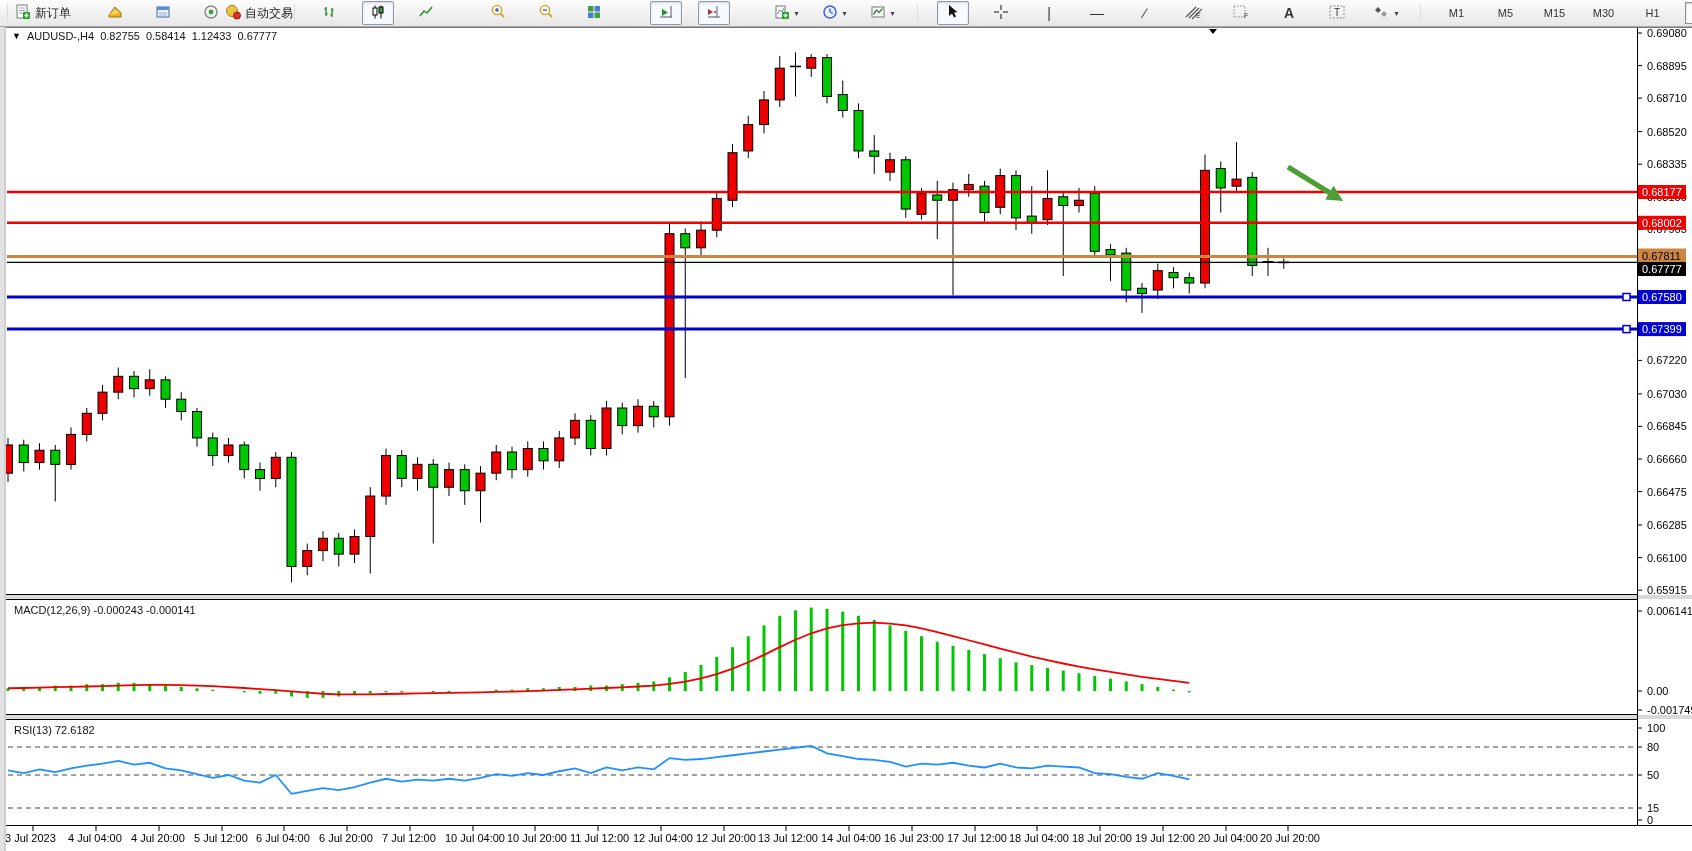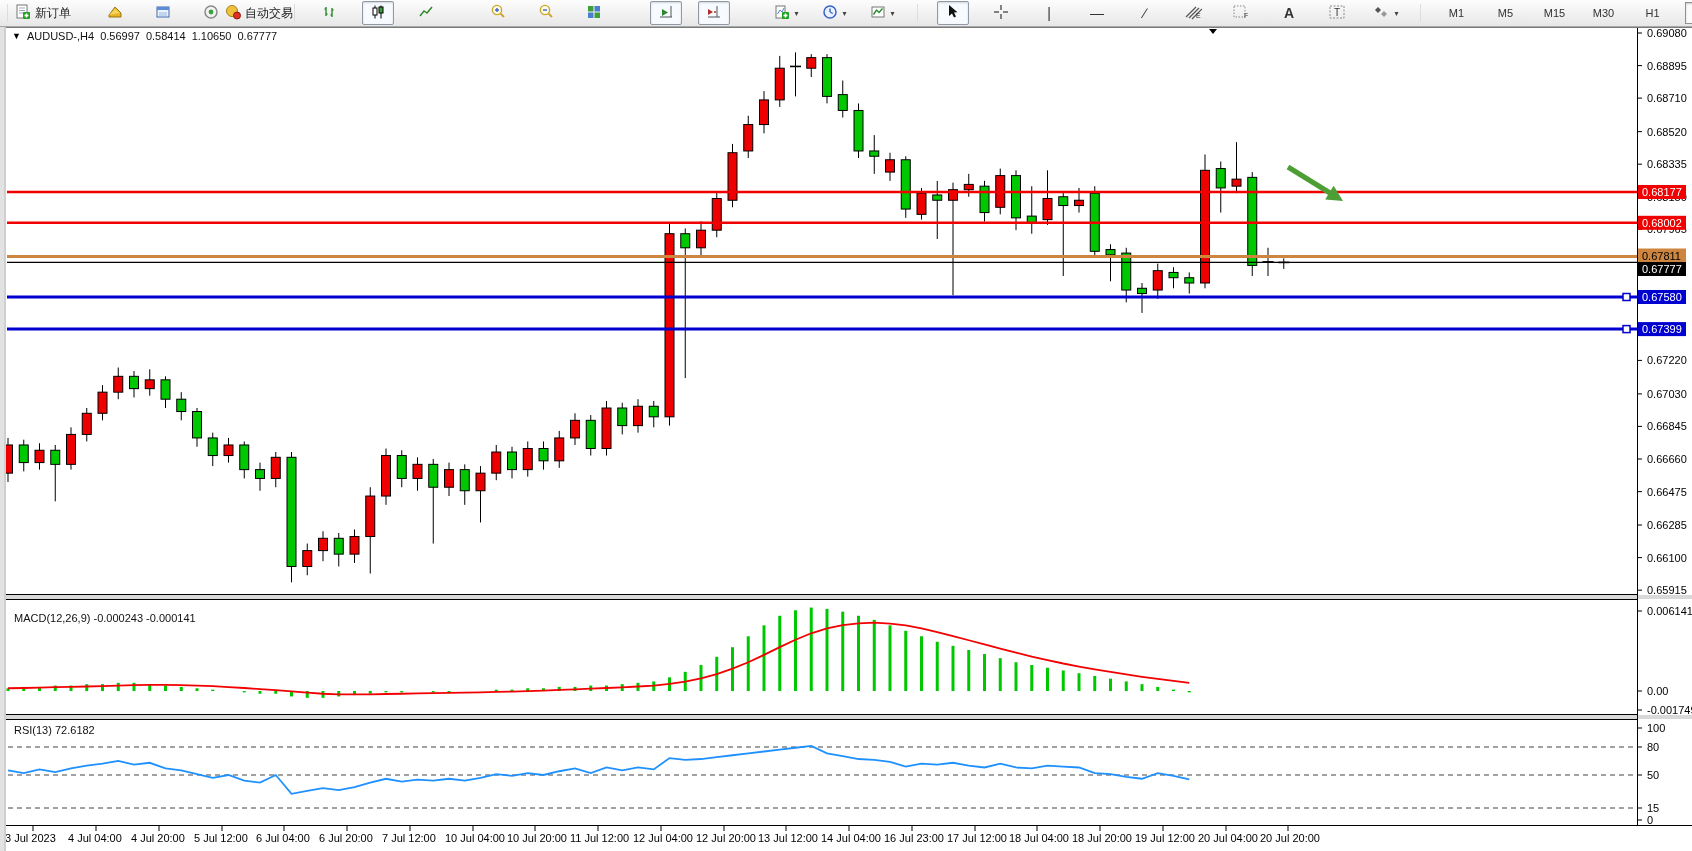--- a/index.html
+++ b/index.html
@@ -15,21 +15,21 @@
   .caret{font-size:8px;color:#444;margin-left:1px;}
   .glyph{font-size:14px;color:#333;line-height:1;}
   #tb-spacer{flex:1;}
   .badge{position:absolute;right:-5px;top:-5px;background:#e03010;color:#fff;border-radius:50%;width:13px;height:13px;font-size:9px;display:flex;align-items:center;justify-content:center;font-weight:bold;}
   
   #left-strip{position:absolute;left:0;top:27px;width:6px;height:824px;background:#e2e2e2;border-right:1px solid #9a9a9a;box-shadow:inset -2px 0 0 #cfcfcf;}
   #chart-window{position:absolute;left:6px;top:27px;width:1686px;height:824px;background:#fff;}
   #chart-svg{position:absolute;left:0;top:0;}
   .pane-label{position:absolute;font-size:11px;color:#111;z-index:5;}
   #chart-title{left:6px;top:3px;display:flex;gap:6px;align-items:center;}
-  #macd-label{left:8px;top:577px;margin-top:8px;}
+  #macd-label{left:8px;top:577px;}
   #rsi-label{left:8px;top:697px;}
   .tri{font-size:9px;color:#000;}
 </style>
 </head>
 <body>
 <div id="app">
 
 <div id="toolbar">
   <div class="tb-grip"></div>
 
@@ -256,23 +256,23 @@
           </svg></span>
     <span class="badge">1</span>
   </div>
 </div>
 
 <div id="left-strip"></div>
 <div id="chart-window">
   <div class="pane-label" id="chart-title">
     <span class="tri">▼</span>
     <span style="font-weight:normal;">AUDUSD-,H4</span>
-    <span>0.56997</span>
+    <span>0.82755</span>
     <span>0.58414</span>
-    <span>1.10650</span>
+    <span>1.12433</span>
     <span>0.67777</span>
   </div>
   <div class="pane-label" id="macd-label">
     <span>MACD(12,26,9)</span>
     <span>-0.000243 -0.000141</span>
   </div>
   <div class="pane-label" id="rsi-label">
     <span>RSI(13)</span>
     <span>72.6182</span>
   </div>

